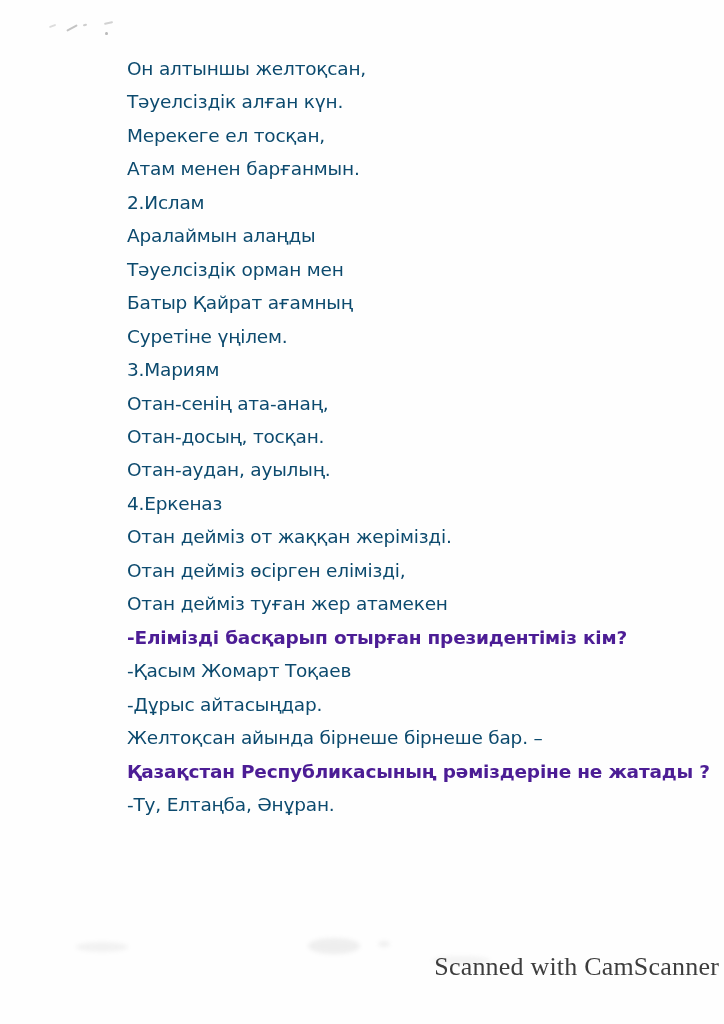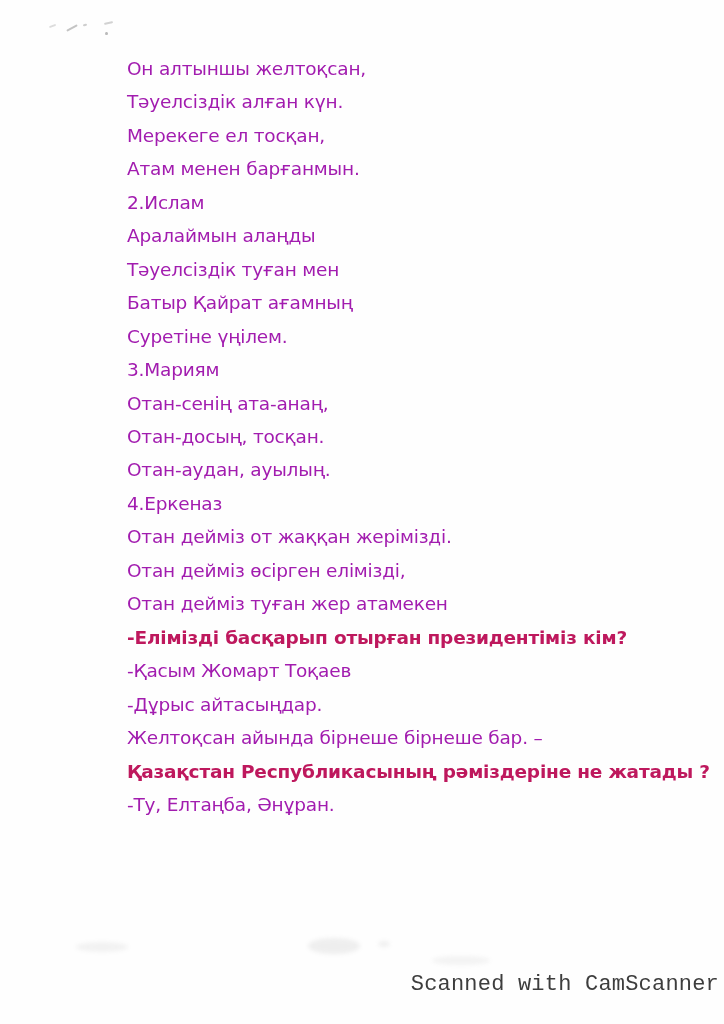--- a/index.html
+++ b/index.html
@@ -20,26 +20,26 @@
     position: absolute;
     left: 127px;
     top: 52px;
     right: 20px;
   }
   .line {
     margin: 0;
     font-size: 18.5px;
     letter-spacing: -0.2px;
     line-height: 33.45px;
-    color: #a21caf;
+    color: #0c4a6e;
     white-space: nowrap;
   }
   .line.bold {
     font-weight: bold;
-    color: #be185d;
+    color: #4c1d95;
   }
   
   .pencil-marks { position: absolute; left: 0; top: 0; }
   .pmark {
     position: absolute;
     background: #9d9d9d;
     opacity: 0.55;
     border-radius: 1px;
   }
   .pmark.m1 { left: 49px;  top: 25px; width: 7px;  height: 1.6px; transform: rotate(-20deg); opacity: .35; }
@@ -56,23 +56,23 @@
     filter: blur(2px);
   }
   .smudge.s1 { left: 76px;  top: 942px; width: 52px; height: 10px; }
   .smudge.s2 { left: 308px; top: 938px; width: 52px; height: 16px; opacity: .13; }
   .smudge.s3 { left: 378px; top: 941px; width: 12px; height: 6px;  opacity: .12; }
   .smudge.s4 { left: 432px; top: 956px; width: 58px; height: 9px;  opacity: .09; }
   
   .watermark {
     position: absolute;
     right: 5px;
-    top: 972px;
-    font-family: Liberation Mono, monospace;
-    font-size: 22px;
+    top: 952px;
+    font-family: Liberation Serif, serif;
+    font-size: 26px;
     letter-spacing: 0.2px;
     color: #3d3d3d;
     white-space: nowrap;
   }
 </style>
 </head>
 <body>
 
 <div class="scan-page" style="background: rgb(254, 254, 254);">
 
@@ -85,21 +85,21 @@
   </div>
 
   <div class="text-block">
 
   <p class="line">Он алтыншы желтоқсан,</p>
       <p class="line">Тәуелсіздік алған күн.</p>
       <p class="line">Мерекеге ел тосқан,</p>
       <p class="line">Атам менен барғанмын.</p>
       <p class="line">2.Ислам</p>
       <p class="line">Аралаймын алаңды</p>
-      <p class="line">Тәуелсіздік туған мен</p>
+      <p class="line">Тәуелсіздік орман мен</p>
       <p class="line">Батыр Қайрат ағамның</p>
       <p class="line">Суретіне үңілем.</p>
       <p class="line">3.Мариям</p>
       <p class="line">Отан-сенің ата-анаң,</p>
       <p class="line">Отан-досың, тосқан.</p>
       <p class="line">Отан-аудан, ауылың.</p>
       <p class="line">4.Еркеназ</p>
       <p class="line">Отан дейміз от жаққан жерімізді.</p>
       <p class="line">Отан дейміз өсірген елімізді,</p>
       <p class="line">Отан дейміз туған жер атамекен</p>

